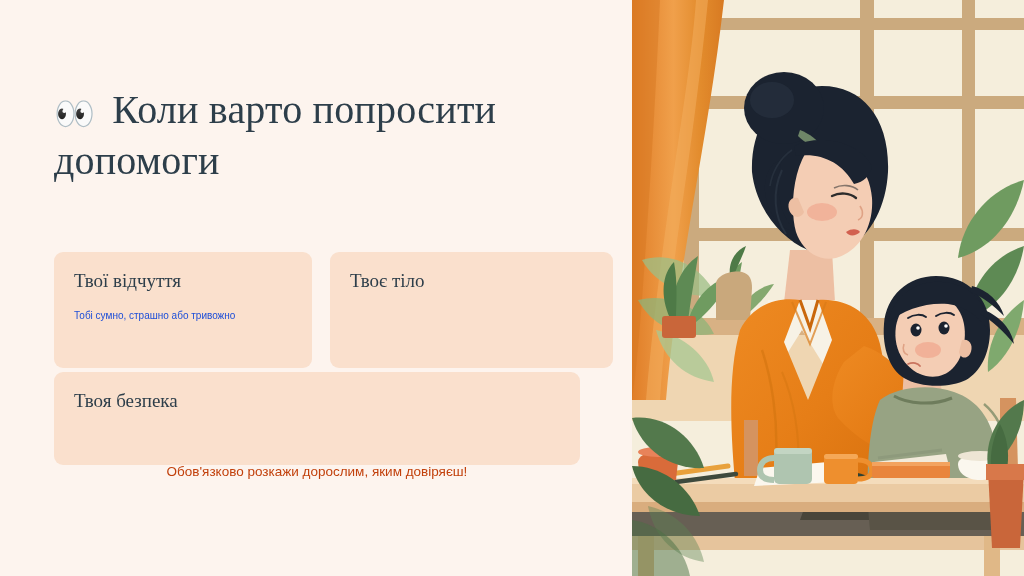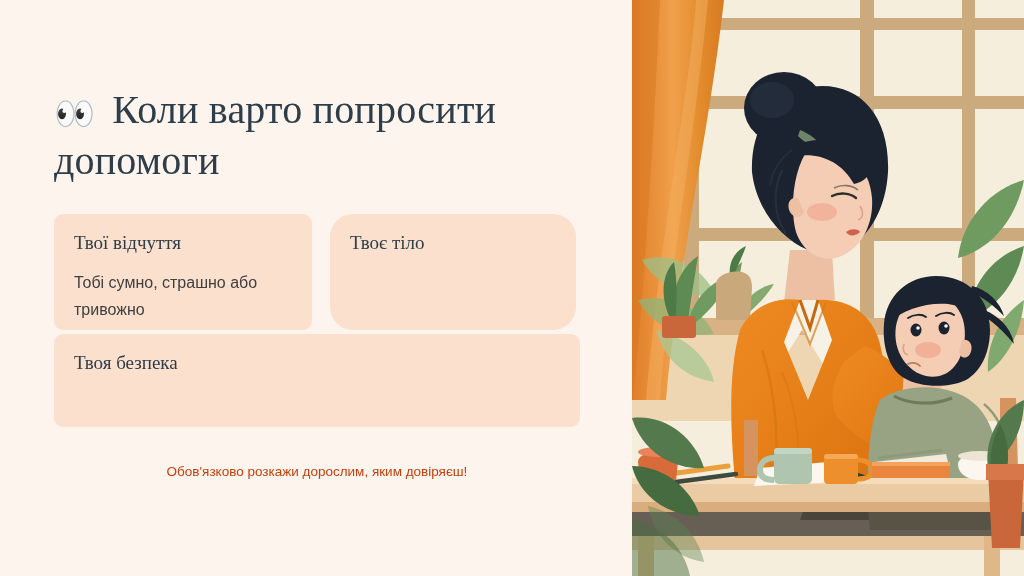--- a/index.html
+++ b/index.html
@@ -52,38 +52,39 @@
     margin-right: 17px;
     color: #111111;
   }
 
   
   .card {
     position: absolute;
     background: #FAE0CD;
     border-radius: 9px;
     padding: 18px 20px 18px 20px;
+    margin-top: 38px;
   }
   .card-title {
     font-family: "Liberation Serif", serif;
     font-size: 19px;
     font-weight: 400;
     color: #2D3E4A;
     line-height: 1.2;
     margin-bottom: 14px;
   }
   .card-body {
     font-family: "Liberation Sans", sans-serif;
-    font-size: 16px;
+    font-size: 10px;
     line-height: 1.72;
-    color: #404040;
+    color: #1d4ed8;
   }
 
   #card-feelings { left: 54px;  top: 214px; width: 258px; height: 116px; }
-  #card-body-card{ left: 330px; top: 214px; width: 246px; height: 116px; border-radius: 23px; }
+  #card-body-card{ left: 330px; top: 214px; width: 283px; height: 116px; }
   #card-safety   { left: 54px;  top: 334px; width: 526px; height: 93px; }
 
   #footer-note {
     position: absolute;
     left: 54px;
     top: 462px;
     width: 526px;
     text-align: center;
     font-family: "Liberation Sans", sans-serif;
     font-size: 13.5px;

